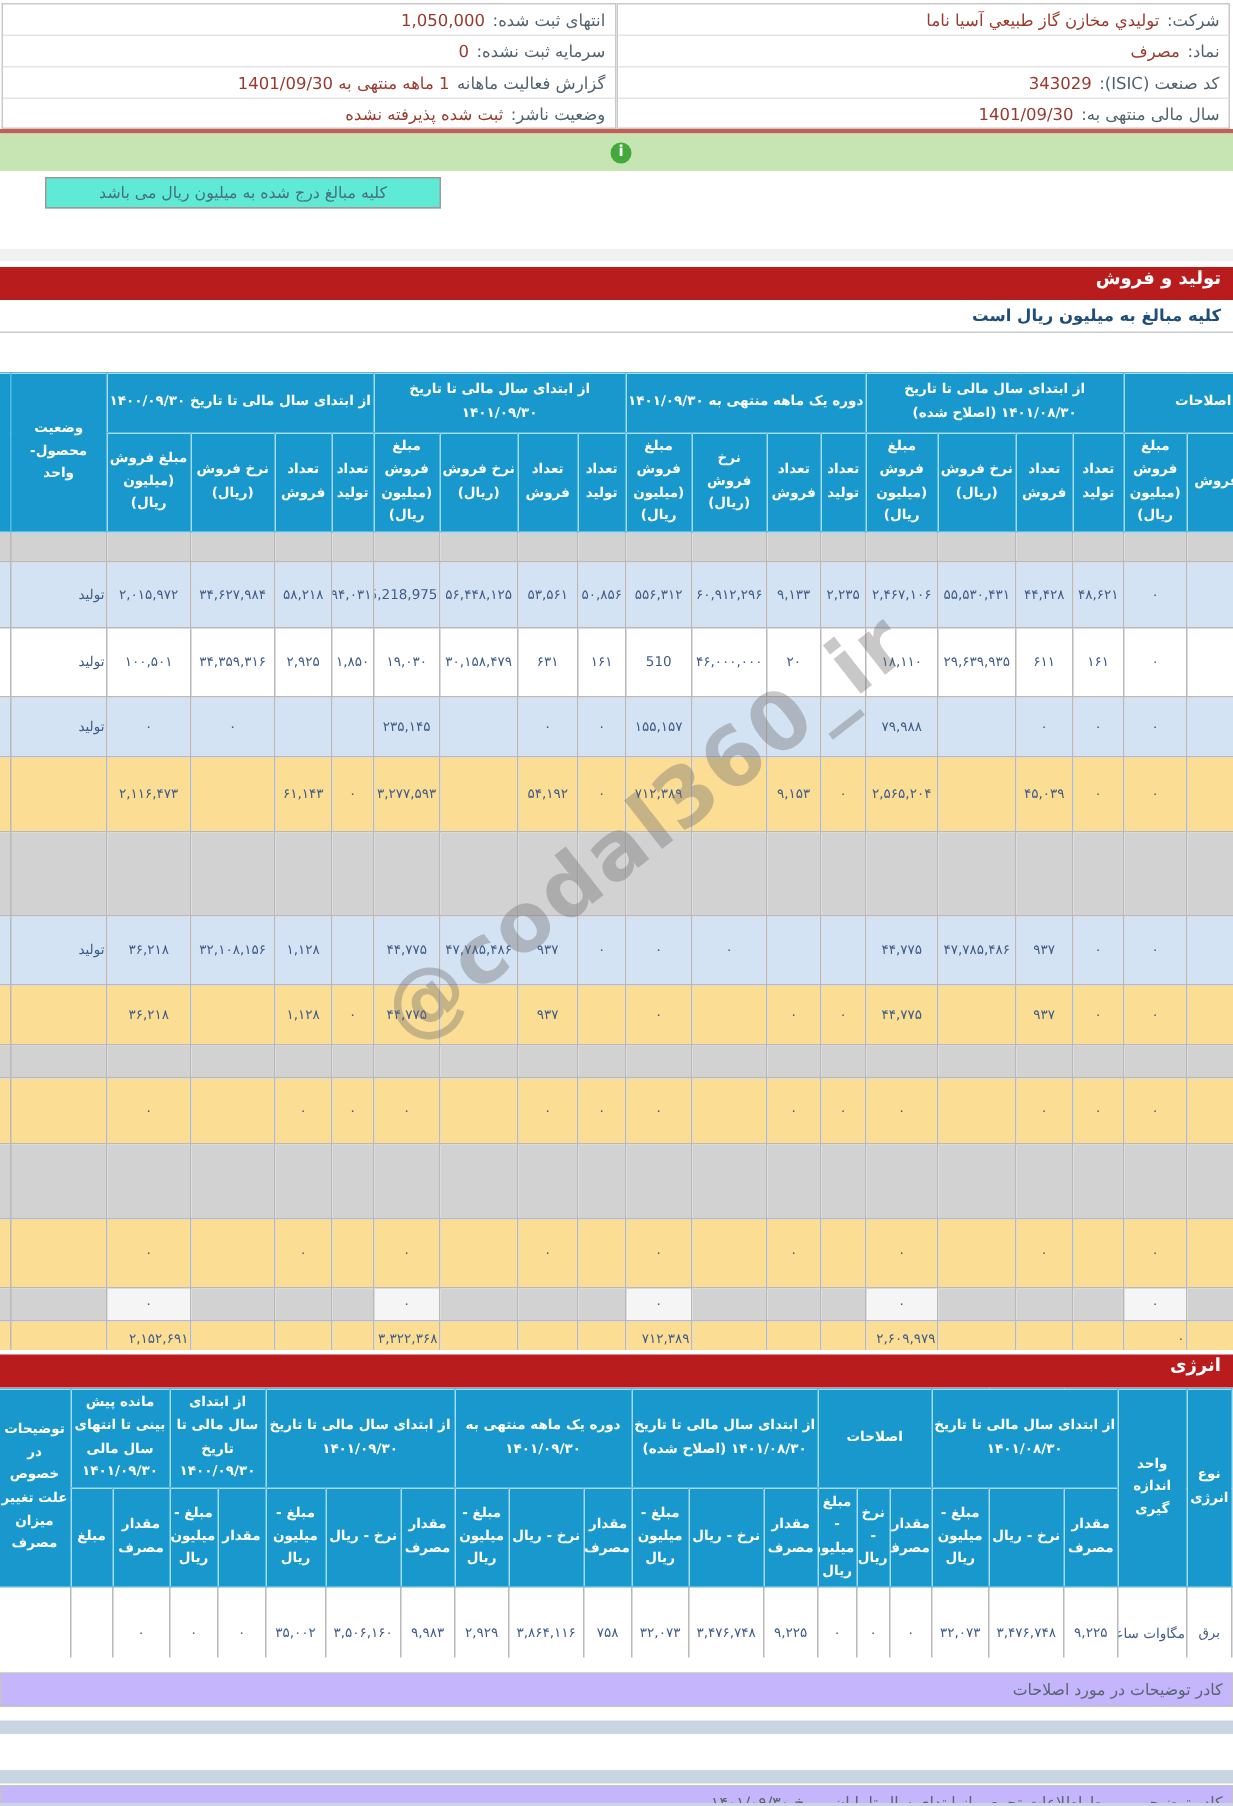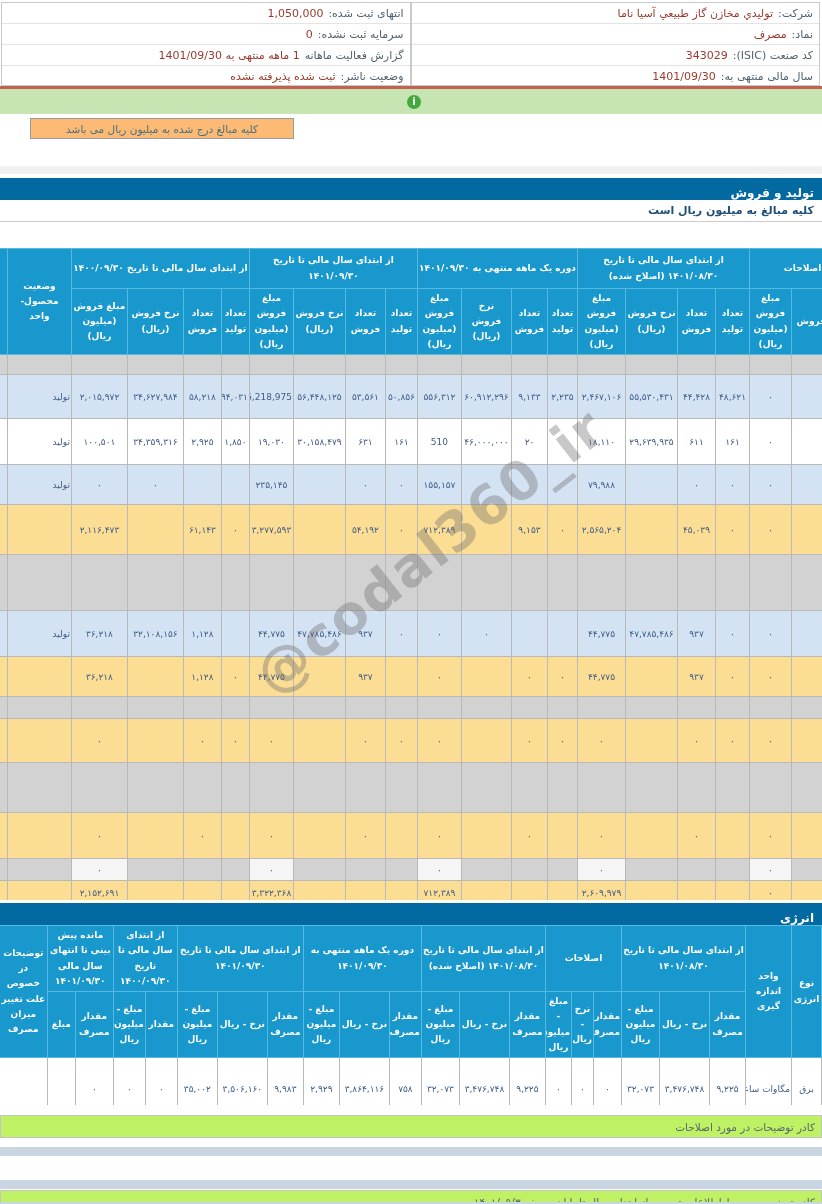--- a/index.html
+++ b/index.html
@@ -14,54 +14,54 @@
   .lbl{color:#51626f;}
   .val{color:#9a3a2e;margin-right:5px;}
   
   .red-line{position:absolute;top:86px;left:0;width:822px;height:3px;background:#c45f54;}
   .green-bar{position:absolute;top:89px;left:0;width:822px;height:25px;background:#c6e5b3;
              display:flex;align-items:center;justify-content:center;direction:rtl;
              color:#4d7f3f;font-size:11.5px;}
   .i-icon{display:inline-block;width:14px;height:14px;border-radius:50%;background:#44a93d;color:#fff;
           font-size:10px;font-weight:bold;text-align:center;line-height:14px;margin-left:6px;}
   .million-box{position:absolute;top:118px;left:30px;width:262px;height:19px;border:1px solid #9a9a9a;
-               background:#fdba74;color:#46707f;font-size:10.5px;display:flex;align-items:center;
+               background:#5eead4;color:#46707f;font-size:10.5px;display:flex;align-items:center;
                justify-content:center;direction:rtl;}
   .soft-divider{position:absolute;top:166px;left:0;width:822px;height:8px;background:#f1f1f1;}
-  .sec-bar{position:absolute;left:0;width:822px;height:22px;background:#0369a1;color:#fff;
-           font-size:12px;font-weight:bold;display:flex;align-items:flex-end;direction:rtl;
+  .sec-bar{position:absolute;left:0;width:822px;height:22px;background:#b91c1c;color:#fff;
+           font-size:12px;font-weight:bold;display:flex;align-items:flex-start;direction:rtl;
            padding:0 8px;box-sizing:border-box;}
   .sec1-bar{top:178px;}
   .sec1-note{position:absolute;top:200px;left:0;width:822px;height:22px;background:#fff;
              border-bottom:1px solid #ccc;color:#1f4e79;font-weight:bold;font-size:11px;
              display:flex;align-items:center;direction:rtl;padding:0 8px;box-sizing:border-box;}
   .sec2-bar{top:903px;}
   
   .tbl-wrap{position:absolute;left:0;width:822px;overflow:hidden;direction:rtl;}
   #prod-wrap{top:248px;height:652px;}
   #energy-wrap{top:925px;height:180px;}
   table{border-collapse:collapse;table-layout:fixed;direction:rtl;}
   th{background:#1898cc;color:#fff;font-size:9px;font-weight:bold;border:1px solid #55b9e1;
      padding:2px 1px;vertical-align:middle;line-height:1.7;overflow:hidden;}
   td{border:1px solid #b9b9b9;font-size:9px;color:#3f5c87;text-align:center;vertical-align:middle;
      padding:1px;overflow:hidden;white-space:nowrap;}
   .r-blue td{background:#d4e3f3;}
   .r-white td{background:#ffffff;}
   .r-gray td{background:#d2d2d2;}
   .r-yellow td{background:#fcdd94;}
-  .r-total td{background:#fcdd94;}
+  .r-total td{background:#fcdd94;text-align:right;}
   .r-striped td{background:#d2d2d2;}
   .r-striped td.cell-lit{background:#f5f5f5;}
   td.vezv{text-align:right;padding-left:2px;}
   
   .watermark{position:absolute;top:520px;left:150px;width:560px;text-align:center;
              transform:rotate(-38deg);transform-origin:center;color:rgba(110,110,110,0.38);
              font-size:54px;font-weight:bold;letter-spacing:2px;pointer-events:none;z-index:5;}
   
-  .kadr-row{position:absolute;left:0;width:822px;height:23px;background:#bef264;
+  .kadr-row{position:absolute;left:0;width:822px;height:23px;background:#c4b5fd;
             border:1px solid #c4c4c4;box-sizing:border-box;color:#5a6570;font-size:10.5px;
             display:flex;align-items:center;direction:rtl;padding:0 6px;}
   .kadr-bar{position:absolute;left:0;width:822px;height:9px;background:#c9d6e2;}
 </style>
 </head>
 <body>
 
 <div id="page">
 
   <div class="info-panel">

